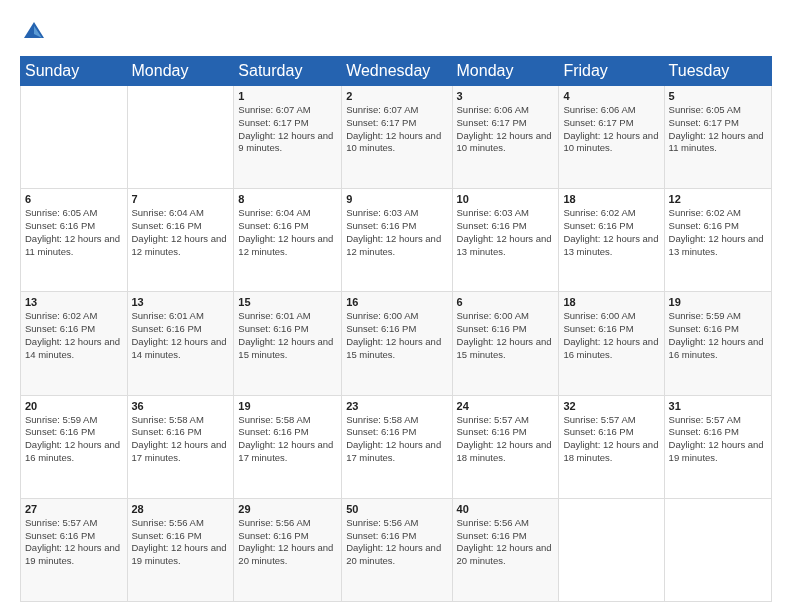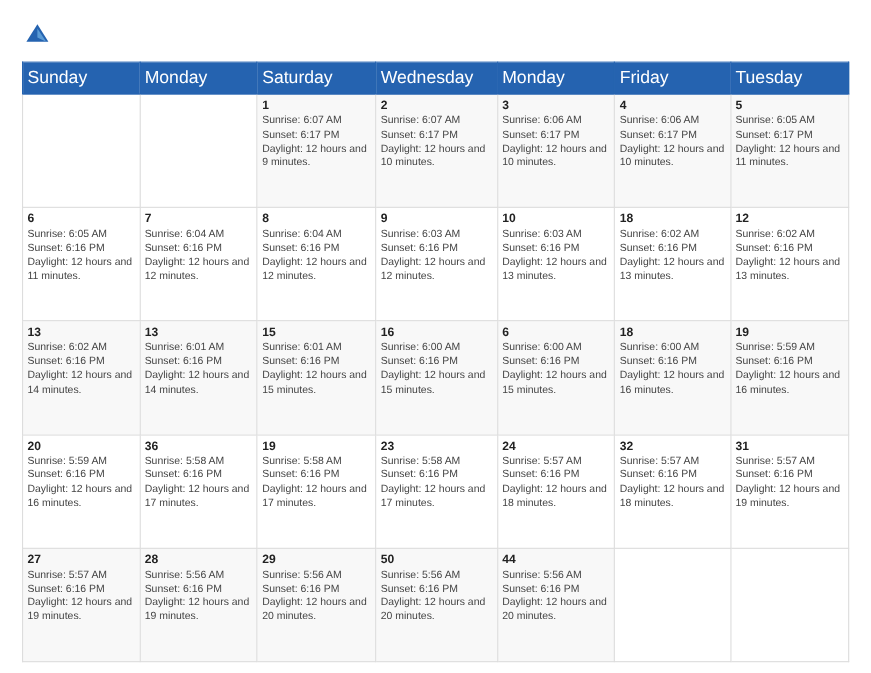--- a/index.html
+++ b/index.html
@@ -326,21 +326,21 @@
 Sunset: 6:16 PM
 Daylight: 12 hours and 20 minutes.</div>
           </td>
           <td>
             <span class="day-num">50</span>
             <div class="day-info" style="white-space: pre-line;">Sunrise: 5:56 AM
 Sunset: 6:16 PM
 Daylight: 12 hours and 20 minutes.</div>
           </td>
           <td>
-            <span class="day-num">44</span>
+            <span class="day-num">40</span>
             <div class="day-info" style="white-space: pre-line;">Sunrise: 5:56 AM
 Sunset: 6:16 PM
 Daylight: 12 hours and 20 minutes.</div>
           </td>
           <td class="empty-cell"></td>
           <td class="empty-cell"></td>
         </tr>
       </tbody>
   </table>
 </div>

